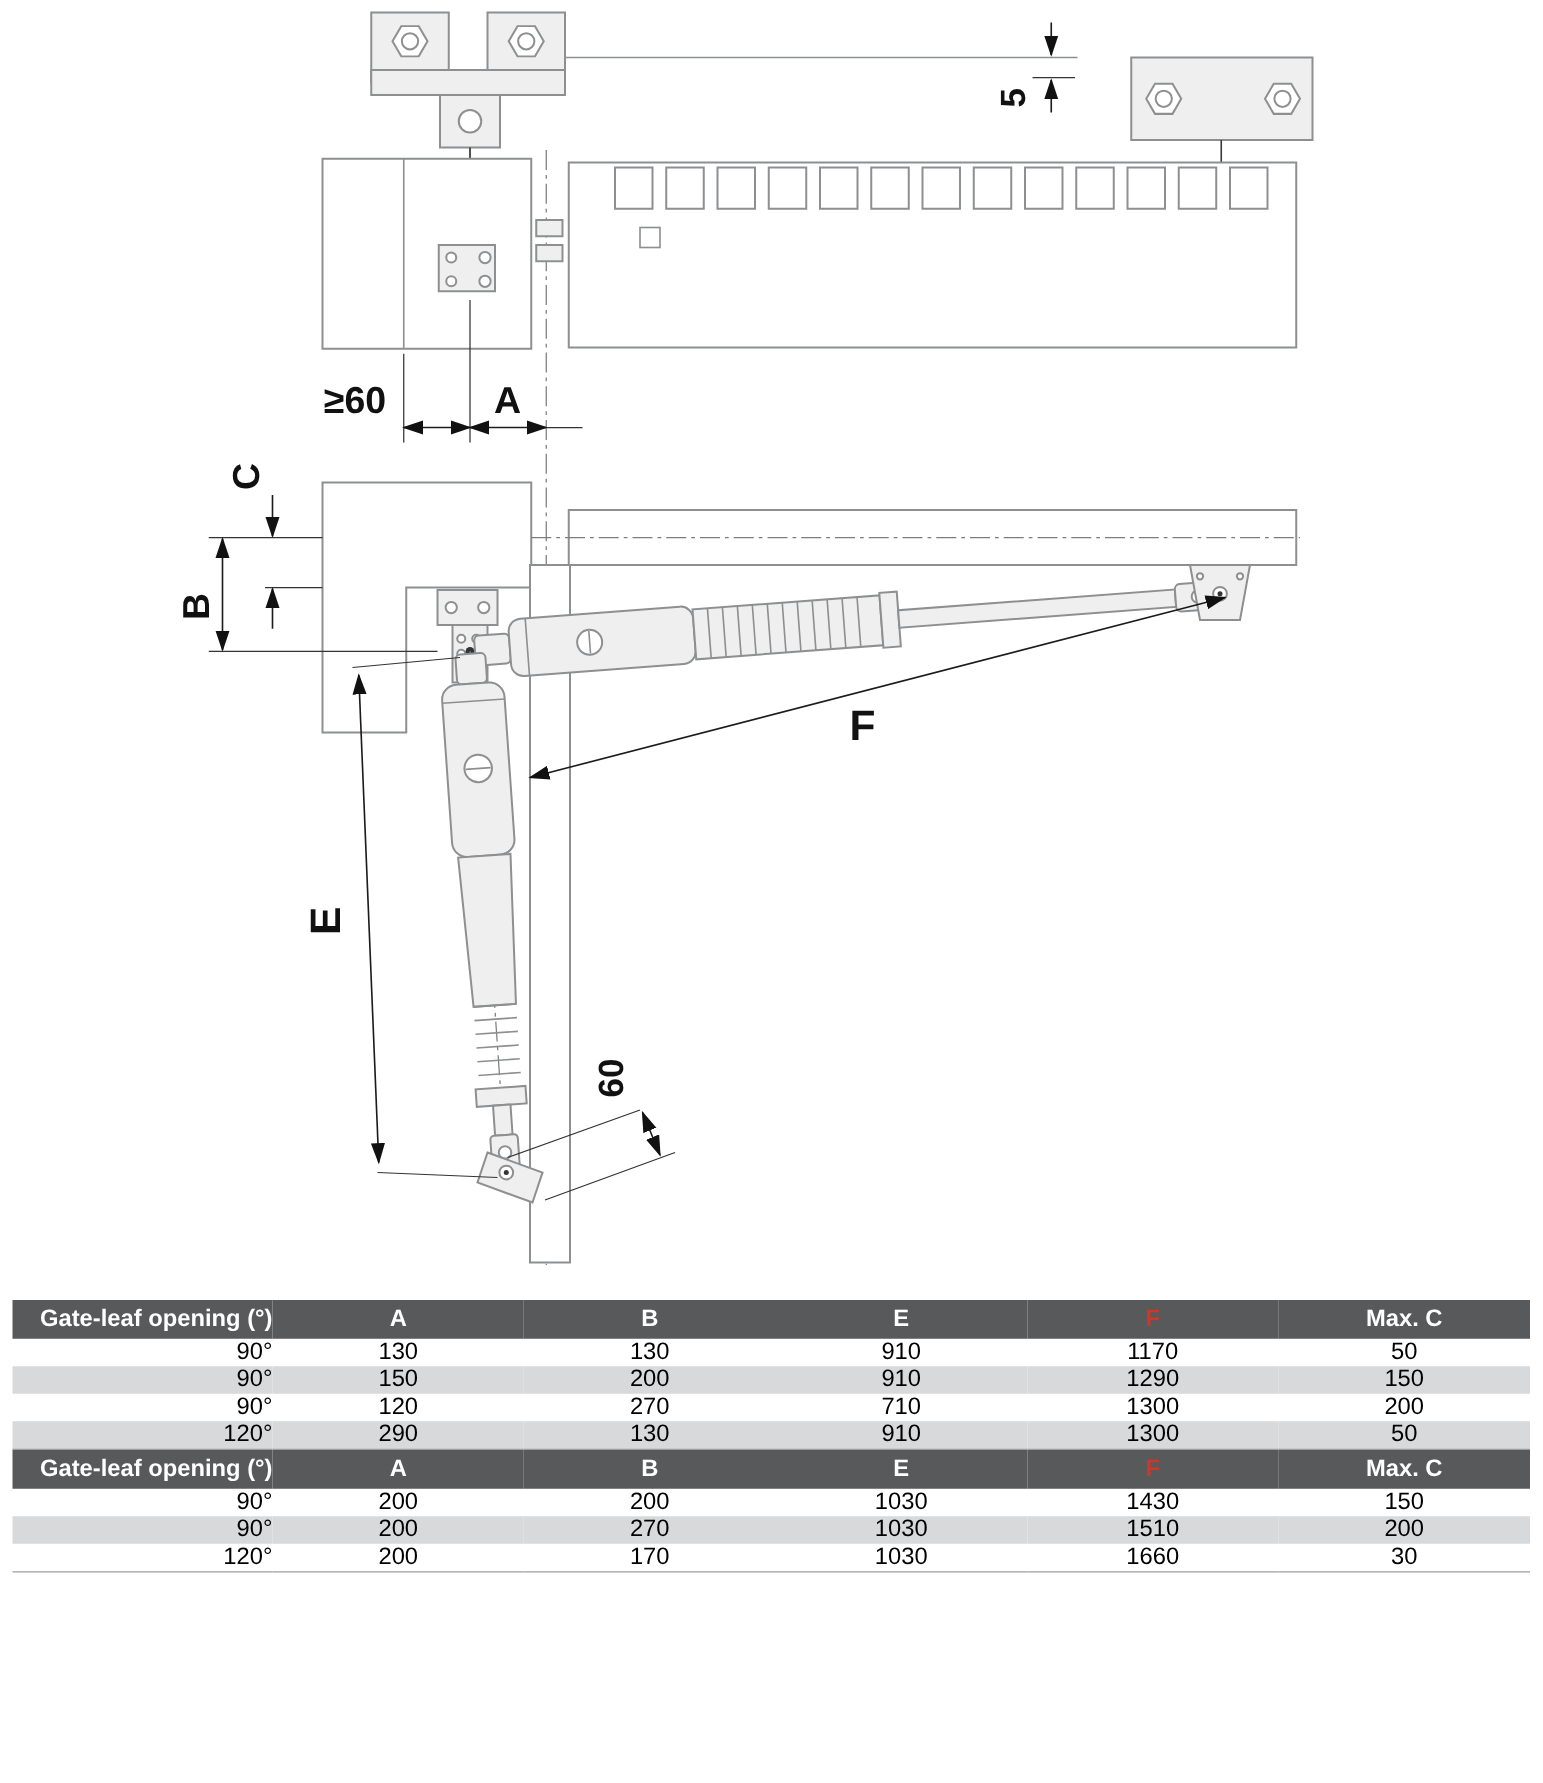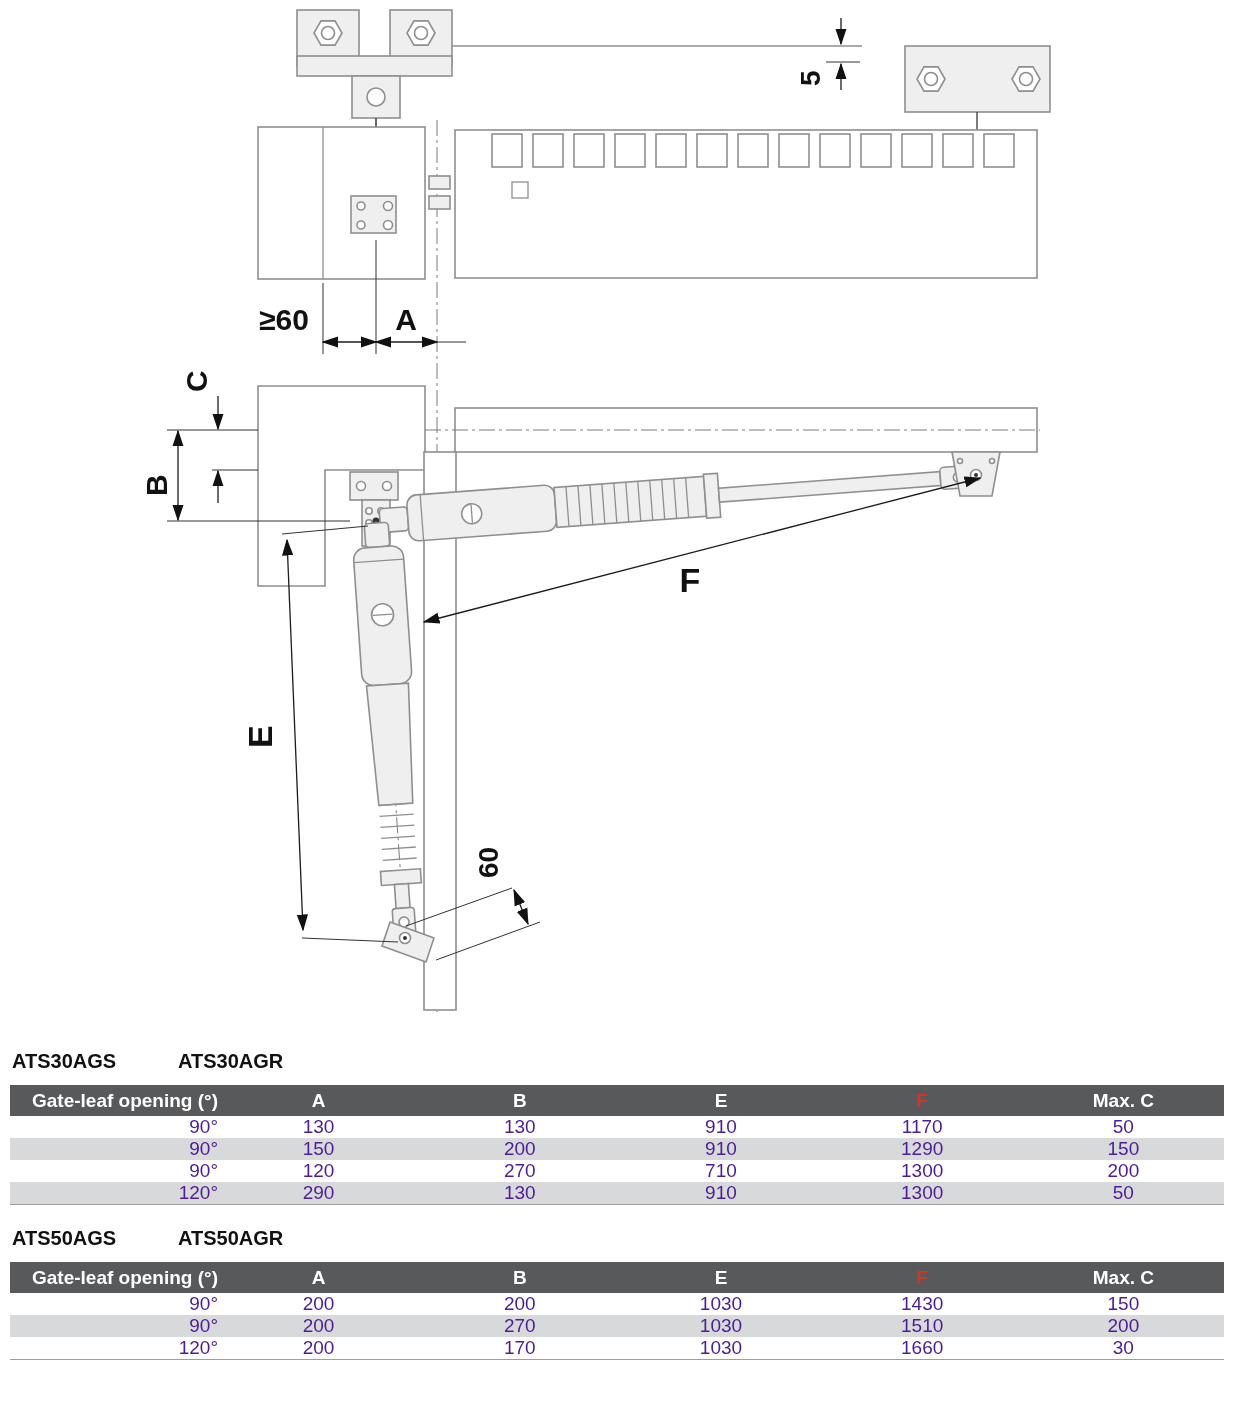--- a/index.html
+++ b/index.html
@@ -18,21 +18,21 @@
   .dimtext-lg{font:bold 34px "Liberation Sans",sans-serif;fill:#111;}
   .dimtext-sm{font:bold 28px "Liberation Sans",sans-serif;fill:#111;}
 
   .tables{padding:0 10px;}
   .models{display:flex;font-weight:bold;font-size:20px;color:#111;margin:10px 0 12px 2px;}
   .models span:first-child{width:166px;}
   table{width:100%;border-collapse:collapse;table-layout:fixed;border-bottom:1px solid #9c9ea0;}
   thead th{background:var(--header-bg,#58595b);color:var(--header-text,#fff);font-size:19px;font-weight:bold;height:31px;text-align:center;padding:0;}
   th.first,td.first{width:200px;text-align:right;padding-left:8px;margin-left:12px;}
   th.fcol{color:var(--f-col,#cc372c);}
-  tbody td{font-size:19px;height:17px;text-align:center;color:#4c1d95;padding:0;}
+  tbody td{font-size:19px;height:17px;text-align:center;color:#000000;padding:0;}
   tbody tr:nth-child(even){background:var(--row-alt,#d8d9da);}
   .sec2{margin-top:22px;}
 </style>
 </head>
 <body>
 
 <div class="page">
 
   <div class="diagram-wrap">
     <svg viewBox="0 0 1234 1040" width="1234" height="1040">
@@ -219,24 +219,20 @@
         <line class="ext" x1="406" y1="926" x2="512" y2="888"></line>
         <line class="ext" x1="436" y1="960" x2="540" y2="922"></line>
         <line class="dim" x1="514" y1="890" x2="528" y2="924" marker-start="url(#arr)" marker-end="url(#arr)"></line>
         <text class="dimtext-sm" transform="translate(498,878) rotate(-90)">60</text>
       </g>
     </svg>
   </div>
 
   <div class="tables">
 
-    <div class="models">
-      <span>ATS30AGS</span>
-      <span>ATS30AGR</span>
-    </div>
 
     <table>
       <thead>
         <tr>
           <th class="first">Gate-leaf opening (°)</th>
           <th>A</th>
           <th>B</th>
           <th>E</th>
           <th class="fcol">F</th>
           <th>Max. C</th>
@@ -271,24 +267,20 @@
           <td class="first">120°</td>
           <td>290</td>
           <td>130</td>
           <td>910</td>
           <td>1300</td>
           <td>50</td>
         </tr>
       </tbody>
     </table>
 
-    <div class="models sec2">
-      <span>ATS50AGS</span>
-      <span>ATS50AGR</span>
-    </div>
 
     <table>
       <thead>
         <tr>
           <th class="first">Gate-leaf opening (°)</th>
           <th>A</th>
           <th>B</th>
           <th>E</th>
           <th class="fcol">F</th>
           <th>Max. C</th>

